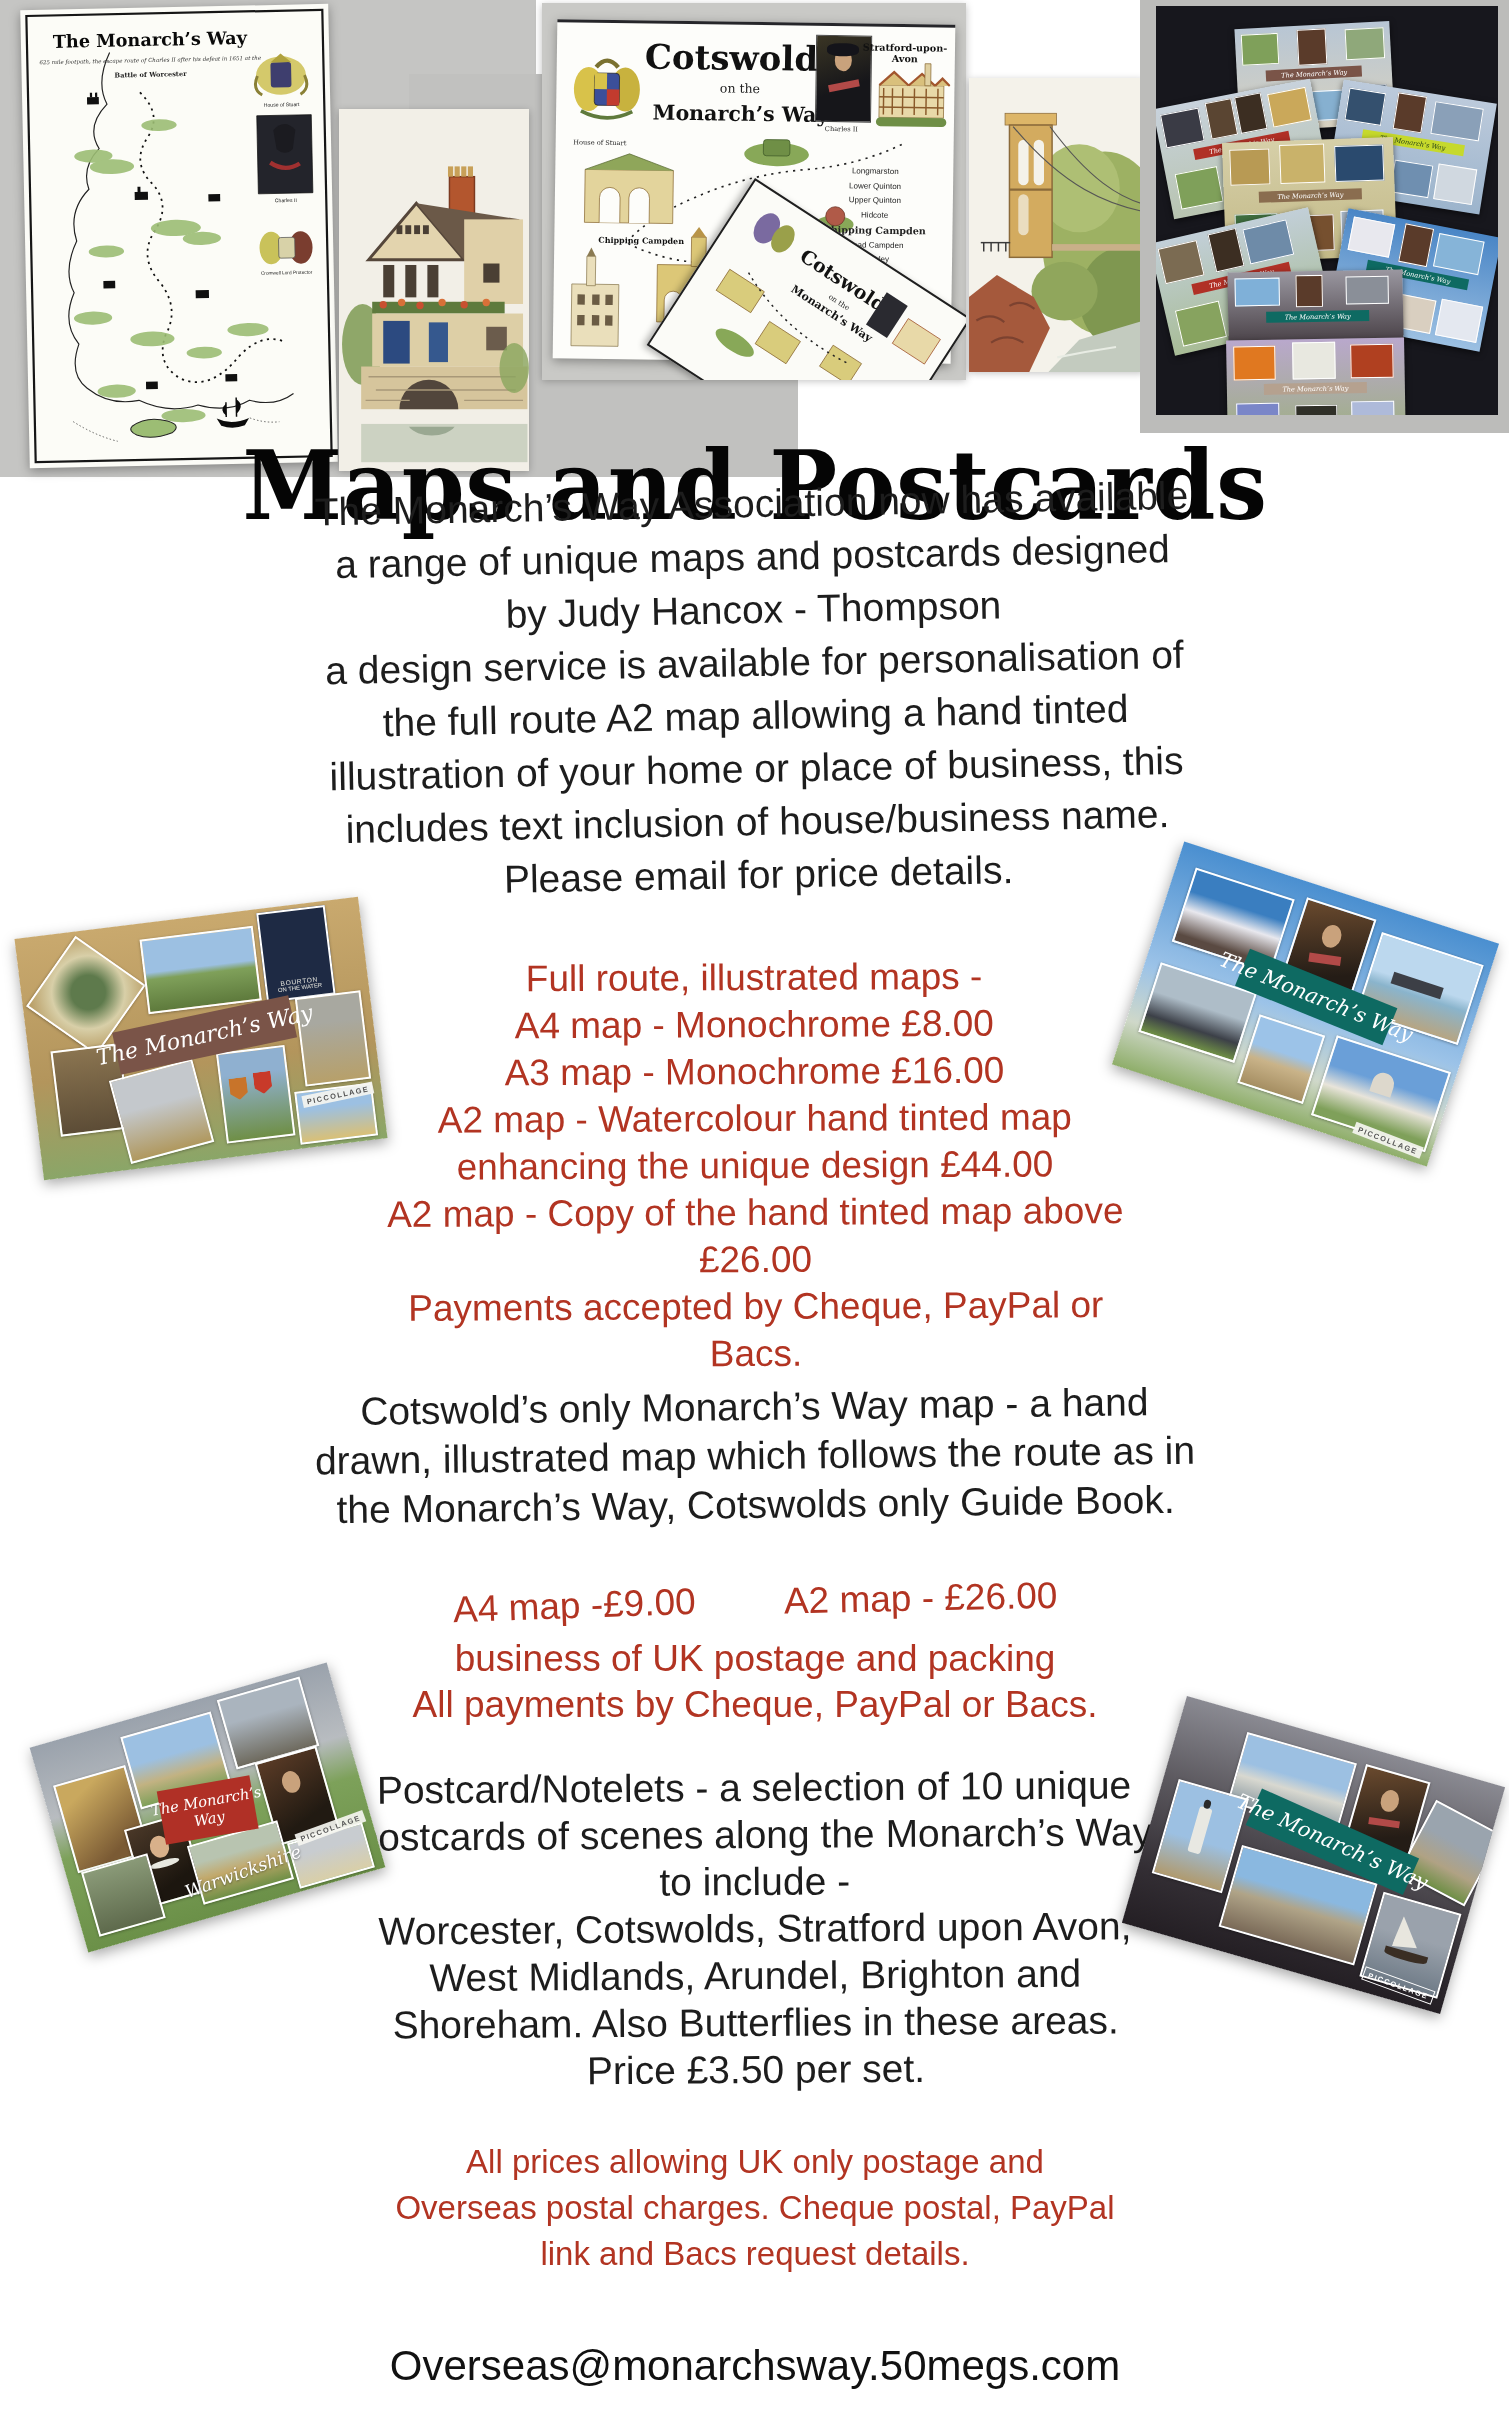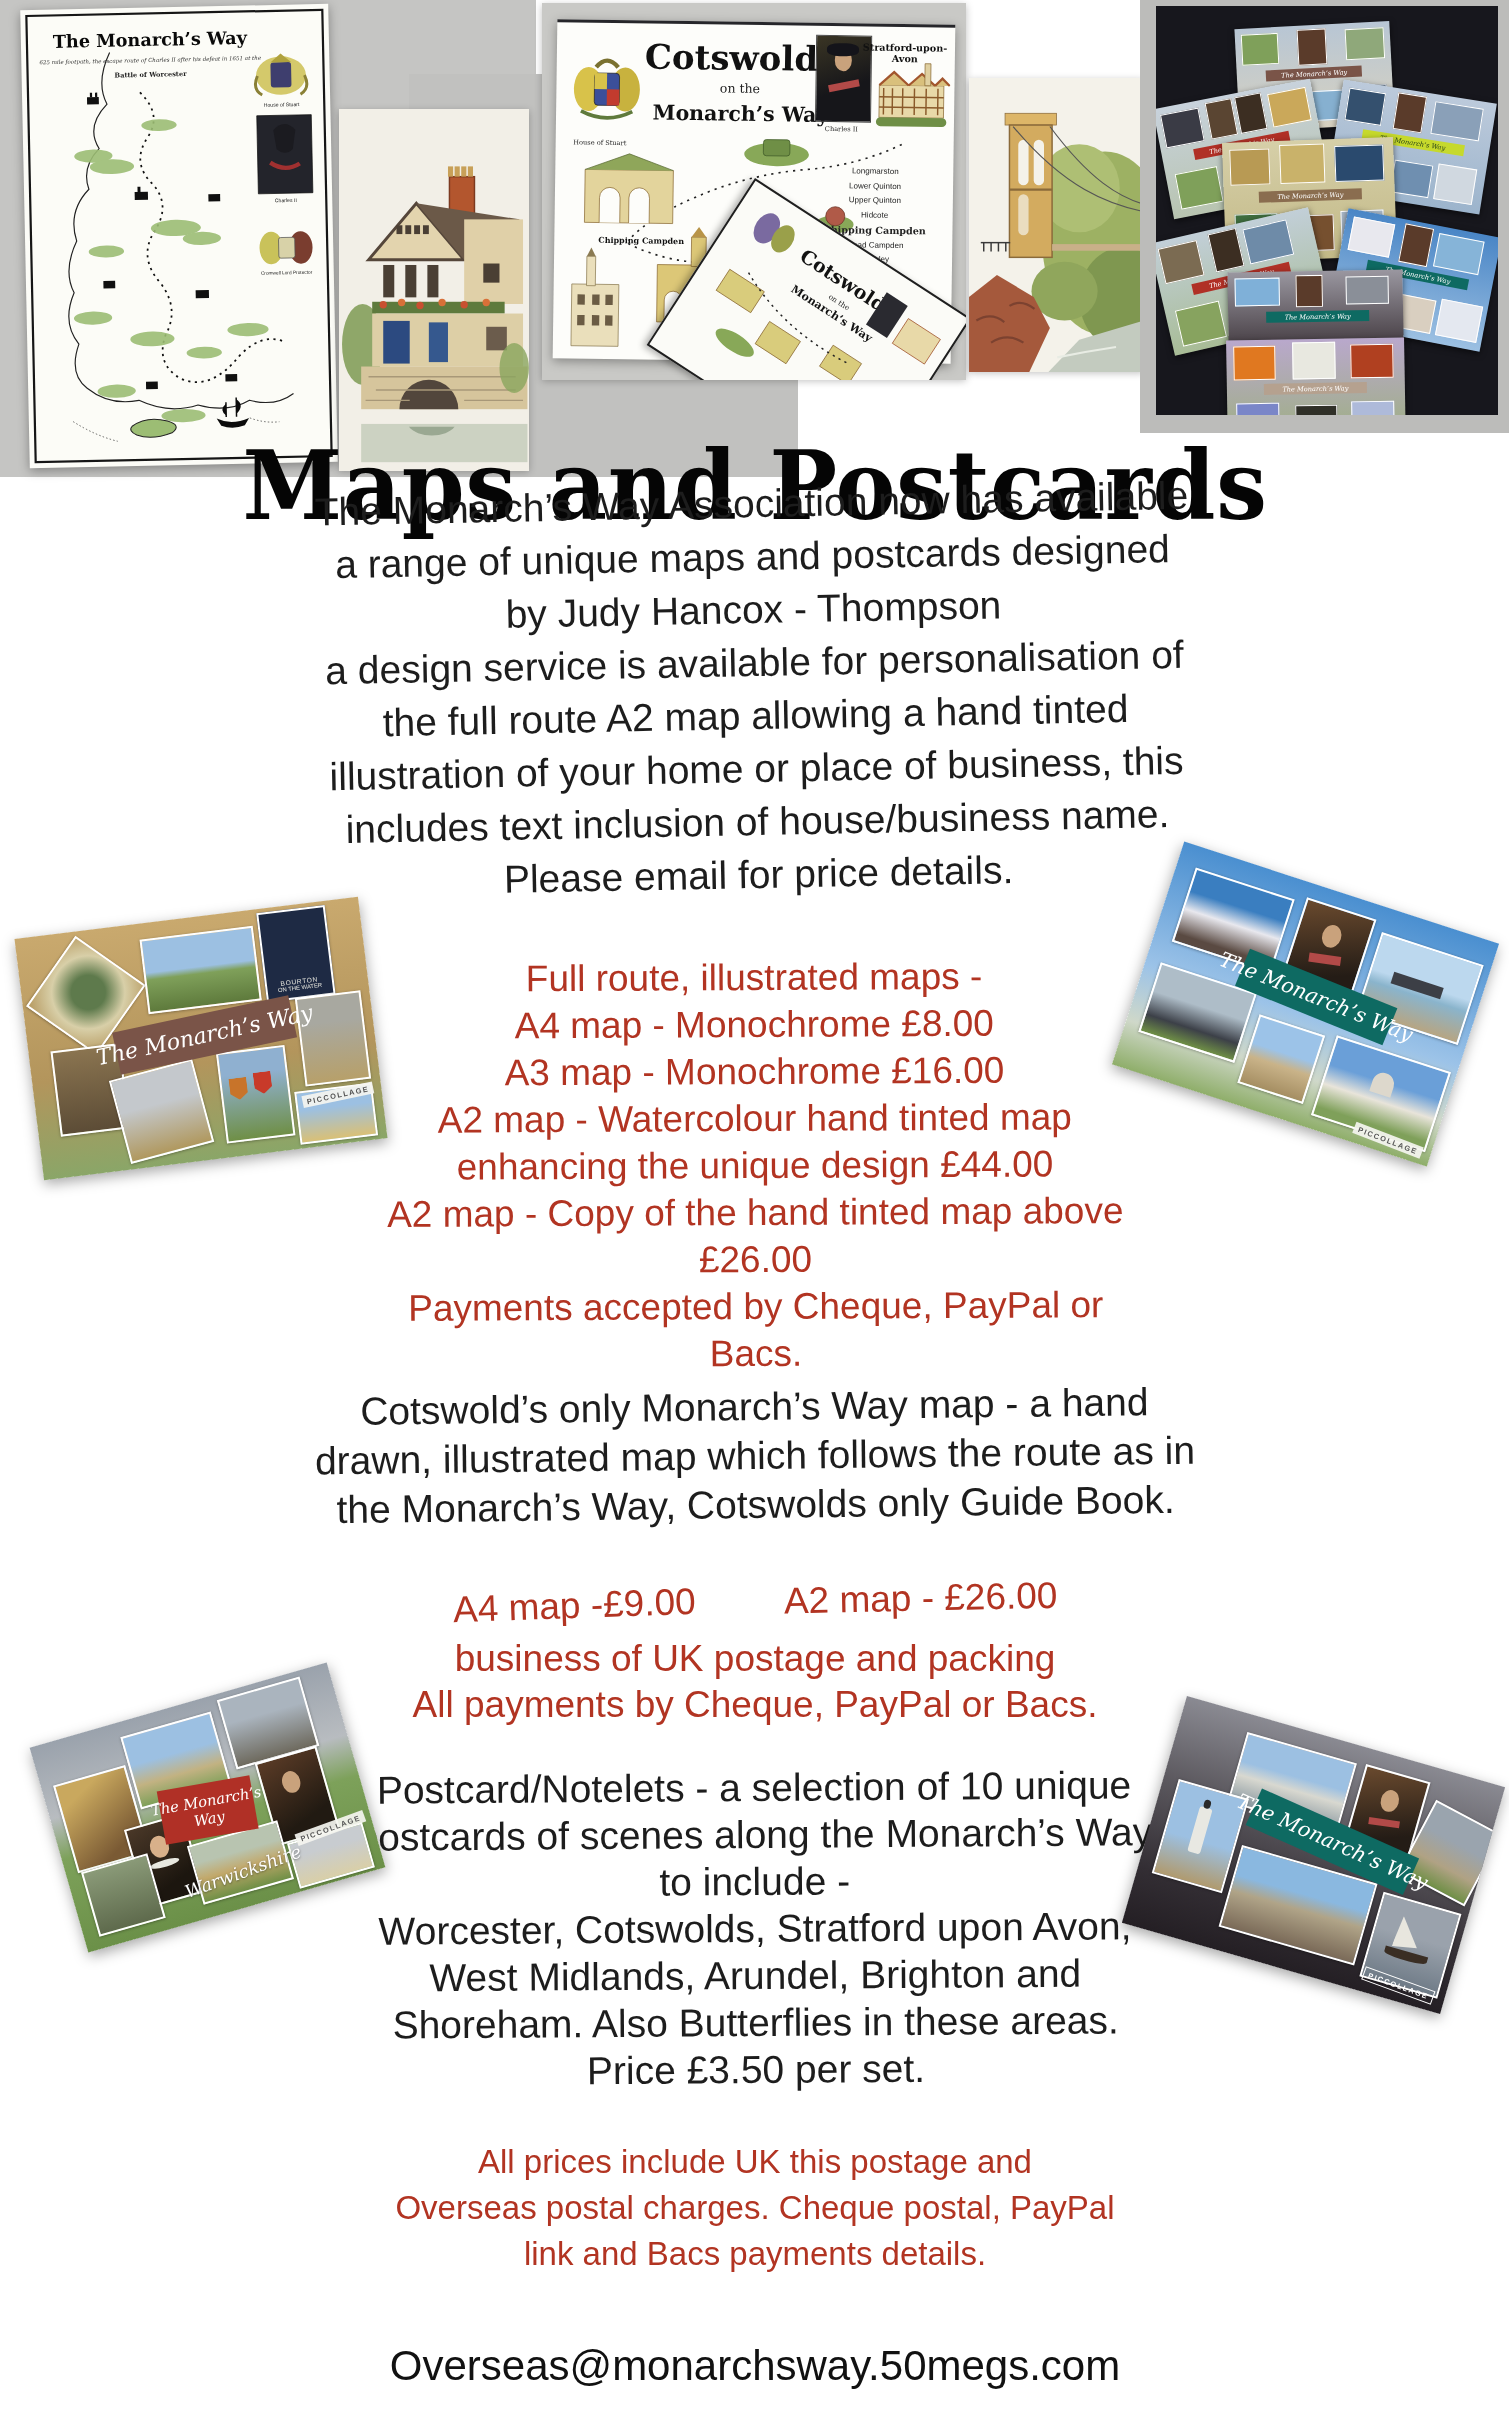--- a/index.html
+++ b/index.html
@@ -431,23 +431,23 @@
   <span class="ln">Postcard/Notelets - a selection of 10 unique</span>
   <span class="ln">postcards of scenes along the Monarch’s Way</span>
   <span class="ln">to include -</span>
   <span class="ln">Worcester, Cotswolds, Stratford upon Avon,</span>
   <span class="ln">West Midlands, Arundel, Brighton and</span>
   <span class="ln">Shoreham. Also Butterflies in these areas.</span>
   <span class="ln">Price £3.50 per set.</span>
 </div>
 
 <div class="tblock red3">
-  <span class="ln">All prices include UK this postage and</span>
+  <span class="ln">All prices allowing UK only postage and</span>
   <span class="ln">Overseas postal charges. Cheque postal, PayPal</span>
-  <span class="ln">link and Bacs payments details.</span>
+  <span class="ln">link and Bacs request details.</span>
 </div>
 
 <div class="tblock email">Overseas@monarchsway.50megs.com</div>
 
 <div class="pcard" style="left:28px;top:917px;width:346px;height:243px;transform:rotate(-7deg);background:linear-gradient(#c9a96e 0%,#b3955c 60%,#8aa668 100%);">
   <div class="tile" style="left:20.6px;top:22px;width:82px;height:82px;transform:rotate(42deg);background:radial-gradient(circle at 50% 45%,#5e7a4c 28%,#d8cfa8 60%,#b79b62 100%);"></div>
   <div class="tile" style="left:124px;top:16px;width:110px;height:71px;background:linear-gradient(#9cc0e2 45%,#7fa05a 55%,#5e7a3c);"></div>
   <div class="tile" style="left:243px;top:4.4px;width:65px;height:80px;background:#1e2a44;display:flex;flex-direction:column;align-items:center;justify-content:flex-end;padding-bottom:5.9px;">
     <span style="color:#e8e8e0;font-size:6.6px;letter-spacing:0.7px;">BOURTON</span>
     <span style="color:#e8e8e0;font-size:5.9px;">ON THE WATER</span>

